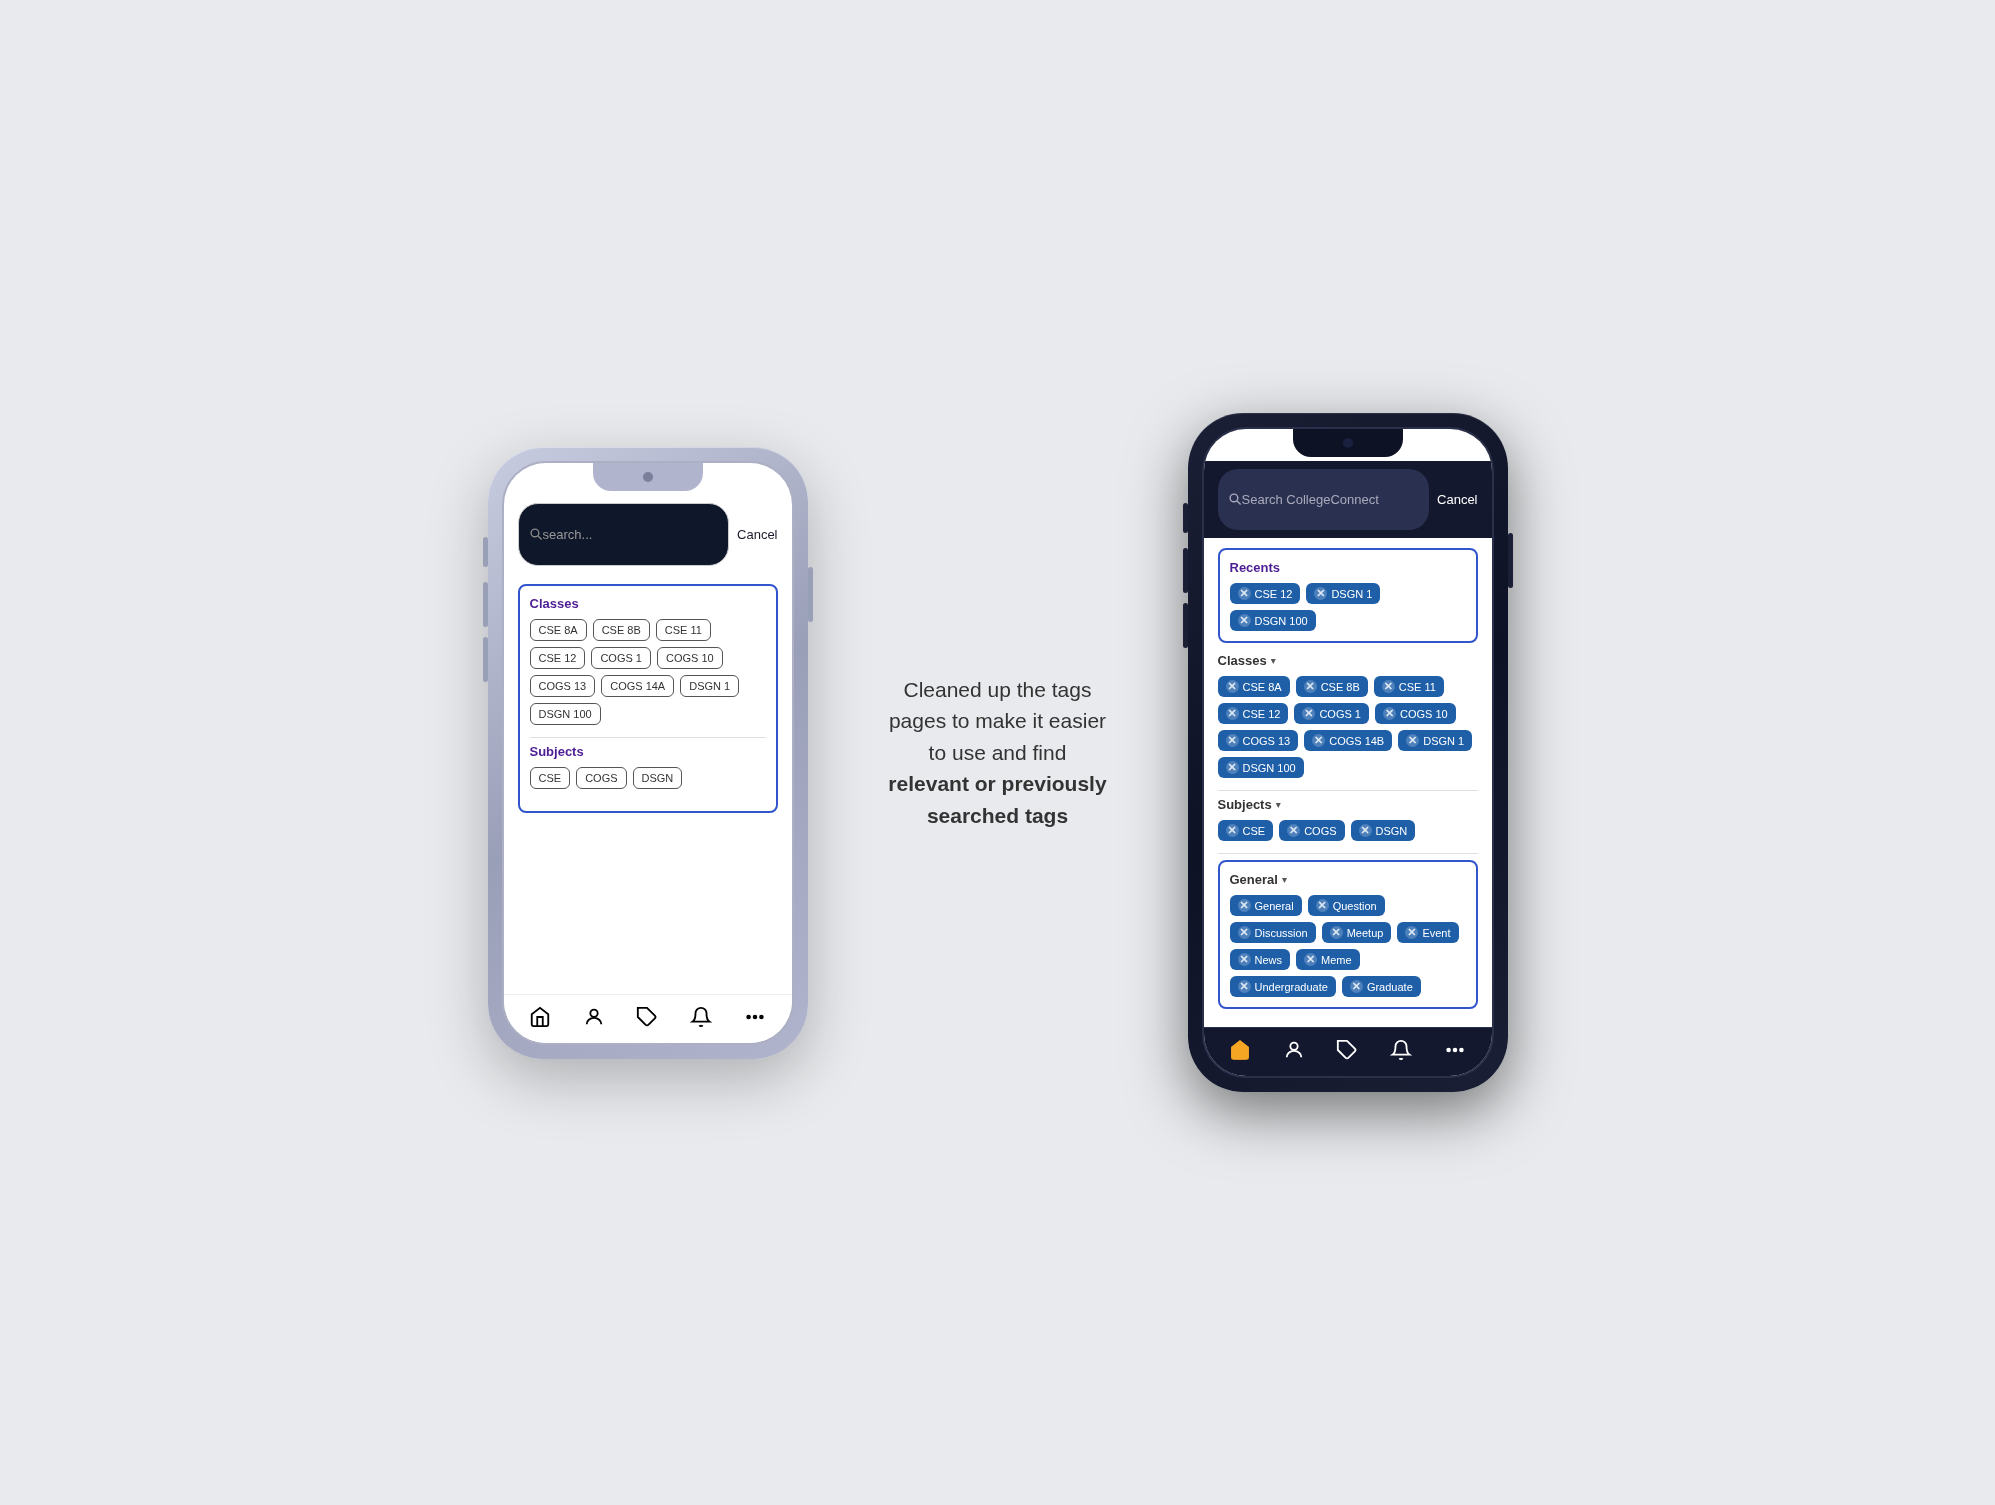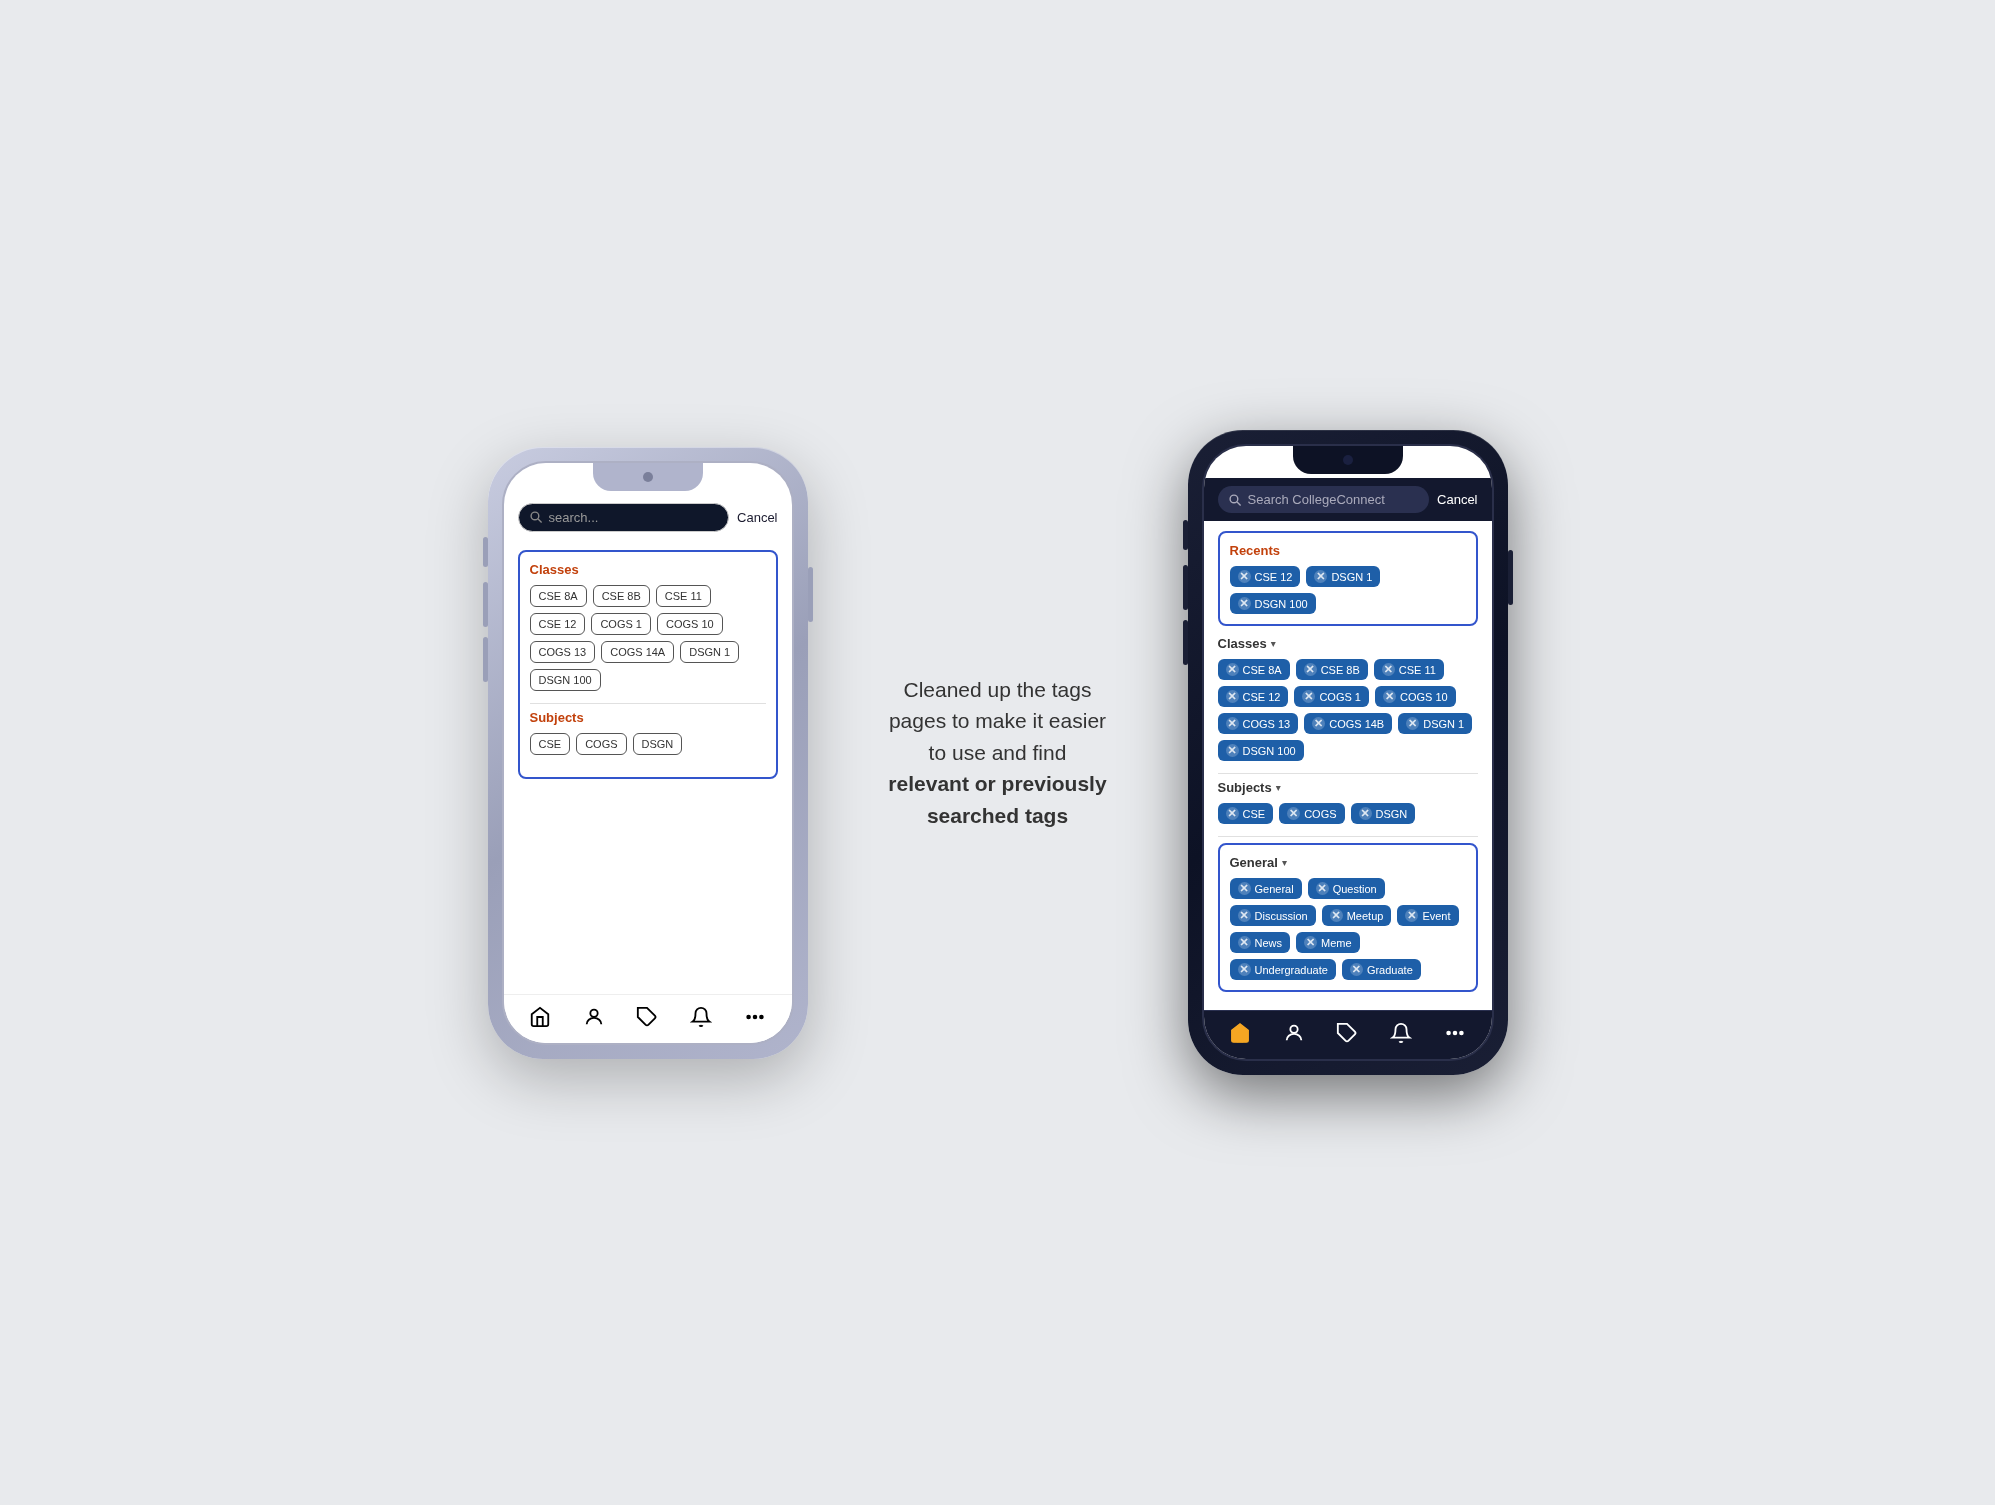--- a/index.html
+++ b/index.html
@@ -91,24 +91,23 @@
     
     .search-bar-row {
       display: flex;
       align-items: center;
       padding: 8px 14px 8px 14px;
       gap: 8px;
     }
     .search-input-wrap {
       flex: 1;
       display: flex;
-      align-items: center;
+      align-items: flex-start;
       border-radius: 20px;
-      padding: 6px 10px;
-      gap: 6px;
+      padding: 23px 10px;
     }
     .phone-light .search-input-wrap {
       border: 1.5px solid #ccc;
       background: #0f172a;
     }
     .phone-dark .search-input-wrap {
       background: #2a3050;
       border: none;
     }
     .search-icon-svg {
@@ -141,21 +140,21 @@
       overflow: hidden;
     }
 
     
     .section {
       margin-bottom: 12px;
     }
     .section-header {
       font-size: 13px;
       font-weight: 600;
-      color: #c2410c;
+      color: #4c1d95;
       margin-bottom: 8px;
     }
     .section-header-row {
       display: flex;
       align-items: center;
       gap: 4px;
       margin-bottom: 8px;
     }
     .section-header-row .section-title {
       font-size: 13px;

